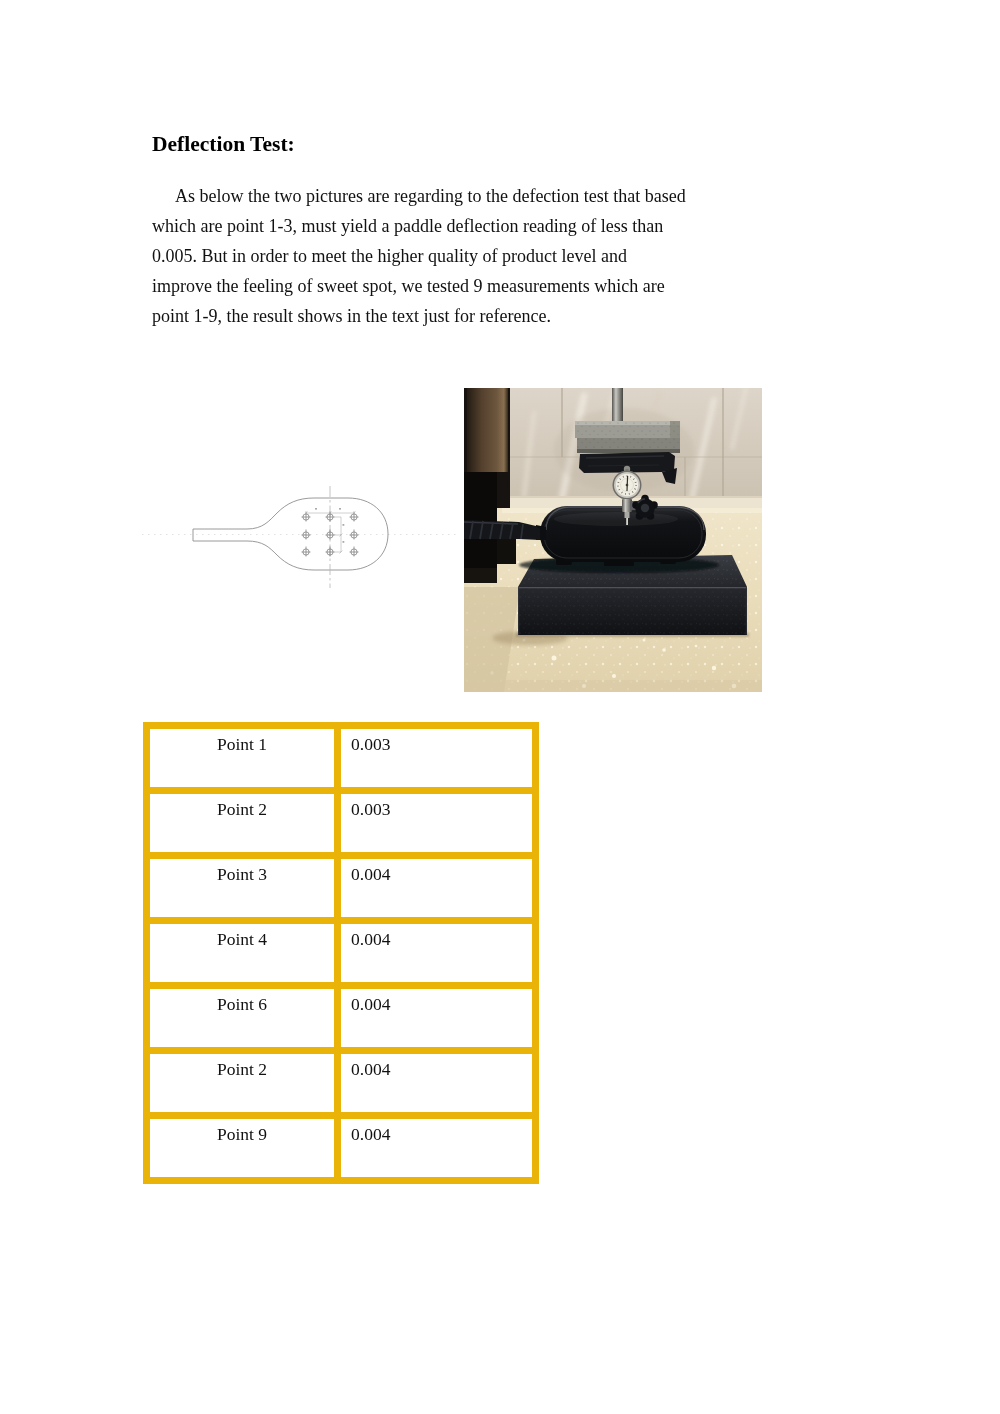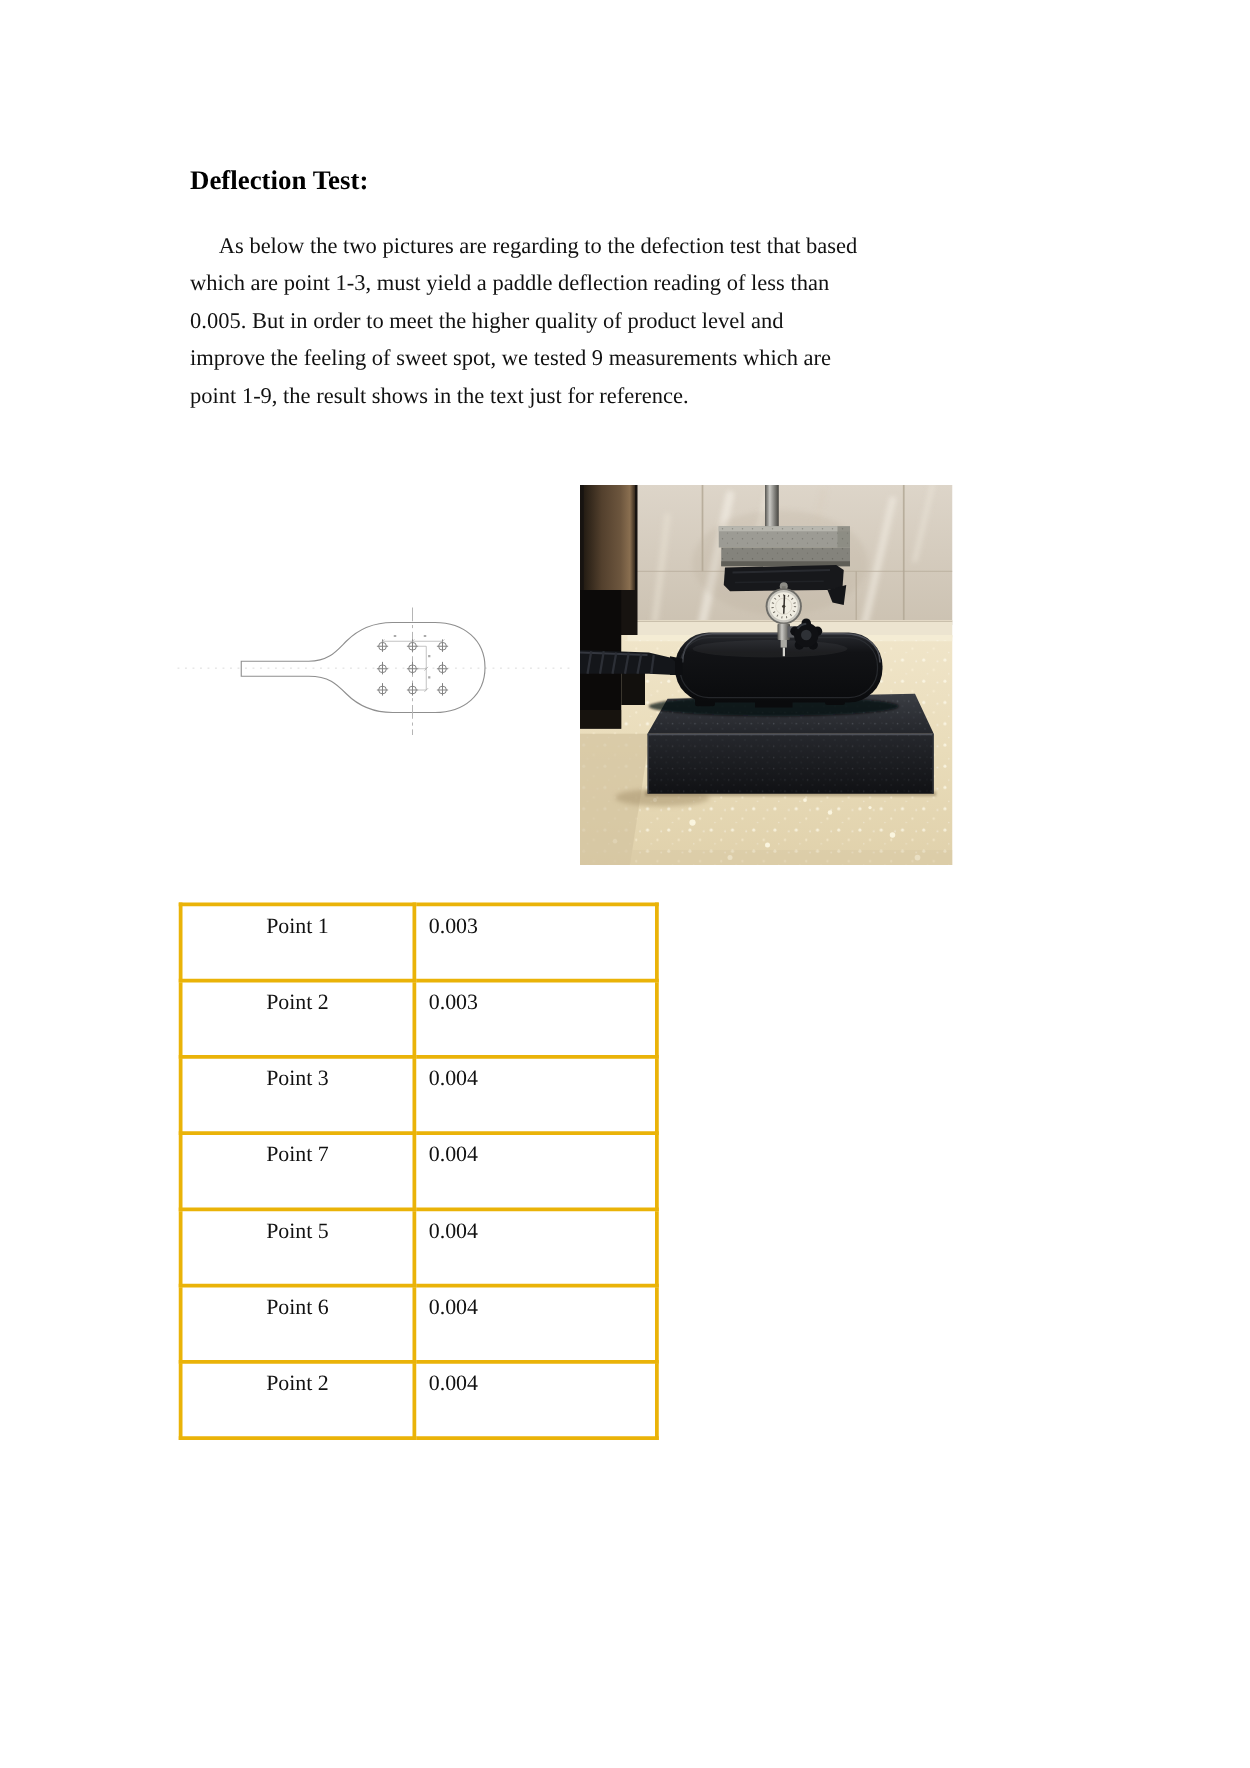--- a/index.html
+++ b/index.html
@@ -17,21 +17,21 @@
   }
   .para .ln{display:block;height:30px;font-family:Liberation Serif, serif;}
   .para .ln.first{text-indent:23px;}
   .fig-drawing{position:absolute;left:140px;top:455px;width:320px;height:150px;}
   .fig-photo{position:absolute;left:464px;top:388px;width:298px;height:304px;}
   table.results{
     position:absolute;left:143px;top:722px;width:367px;
     border-collapse:collapse;table-layout:fixed;
   }
   table.results td{
-    border:3px solid #eab308;height:53px;vertical-align:top;
+    border:7px solid #eab308;height:53px;vertical-align:top;
     font-size:17.5px;padding:5px 0 0 0;color:#111;
   }
   table.results td.c1{width:184px;text-align:center;}
   table.results td.c2{width:181px;text-align:left;padding-left:10px;}
 </style>
 </head>
 <body>
 
 <div class="page">
 
@@ -323,31 +323,31 @@
       </tr>
       <tr>
         <td class="c1">Point 2</td>
         <td class="c2">0.003</td>
       </tr>
       <tr>
         <td class="c1">Point 3</td>
         <td class="c2">0.004</td>
       </tr>
       <tr>
-        <td class="c1">Point 7</td>
-        <td class="c2">0.004</td>
-      </tr>
-      <tr>
-        <td class="c1">Point 5</td>
+        <td class="c1">Point 4</td>
         <td class="c2">0.004</td>
       </tr>
       <tr>
         <td class="c1">Point 6</td>
         <td class="c2">0.004</td>
       </tr>
       <tr>
         <td class="c1">Point 2</td>
+        <td class="c2">0.004</td>
+      </tr>
+      <tr>
+        <td class="c1">Point 9</td>
         <td class="c2">0.004</td>
       </tr>
     </tbody>
   </table>
 
 </div>
 
 </body></html>

